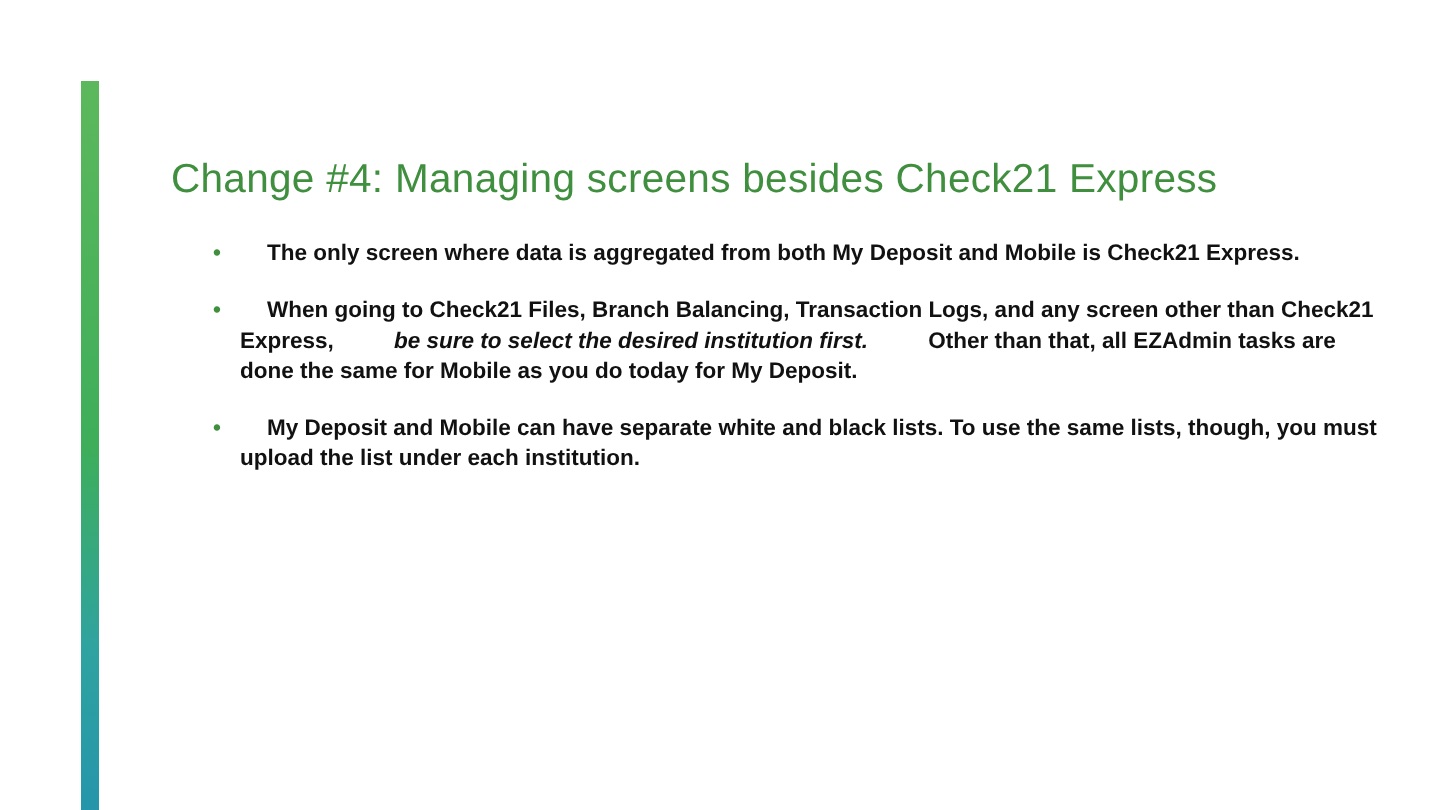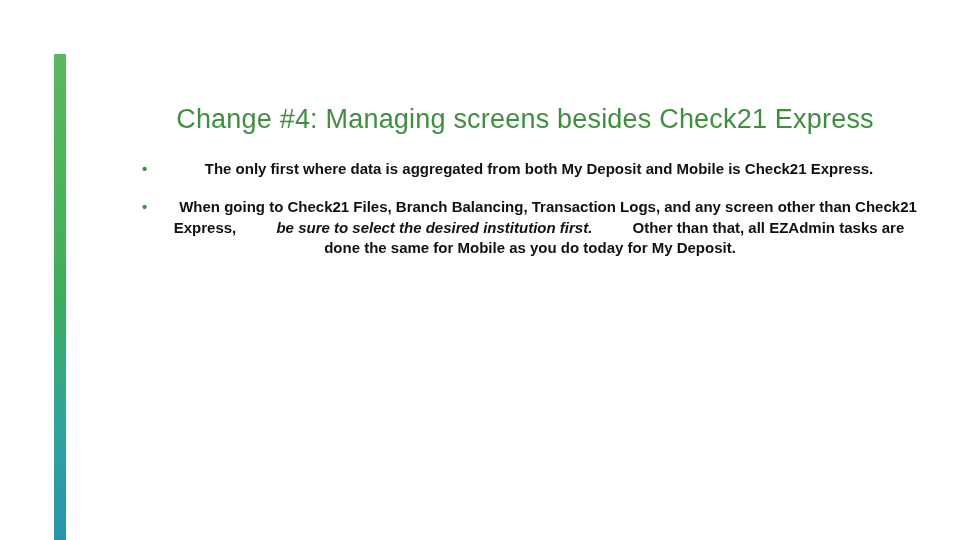--- a/index.html
+++ b/index.html
@@ -1,15 +1,15 @@
 <!DOCTYPE html>
 <html><head>
 <meta charset="utf-8">
 <style>
-  * { margin: 18px; padding: 0; box-sizing: border-box; text-align: center; }
+  * { margin: 18px; padding: 0; box-sizing: border-box; }
   html, body { width: 960px; height: 540px; overflow: hidden; }
   body {
     font-family: Arial, Helvetica, sans-serif;
     background: #ffffff;
     position: relative;
   }
   .accent-bar {
     position: absolute;
     left: 0;
     top: 0;
@@ -57,19 +57,22 @@
 </head>
 <body>
 
 <div class="accent-bar"></div>
 
 <div class="content">
   <h1 class="title">Change #4: Managing screens besides Check21 Express</h1>
 
   <ul class="bullets">
     <li>
-      <span>The only first where data is aggregated from both My Deposit and Mobile is Check21 Express.</span>
+      <span>The only screen where data is aggregated from both My Deposit and Mobile is Check21 Express.</span>
     </li>
     <li>
       <span>When going to Check21 Files, Branch Balancing, Transaction Logs, and any screen other than Check21 Express, </span><span class="ital">be sure to select the desired institution first.</span><span> Other than that, all EZAdmin tasks are done the same for Mobile as you do today for My Deposit.</span>
+    </li>
+    <li>
+      <span>My Deposit and Mobile can have separate white and black lists. To use the same lists, though, you must upload the list under each institution.</span>
     </li>
   </ul>
 </div>
 
 </body></html>

